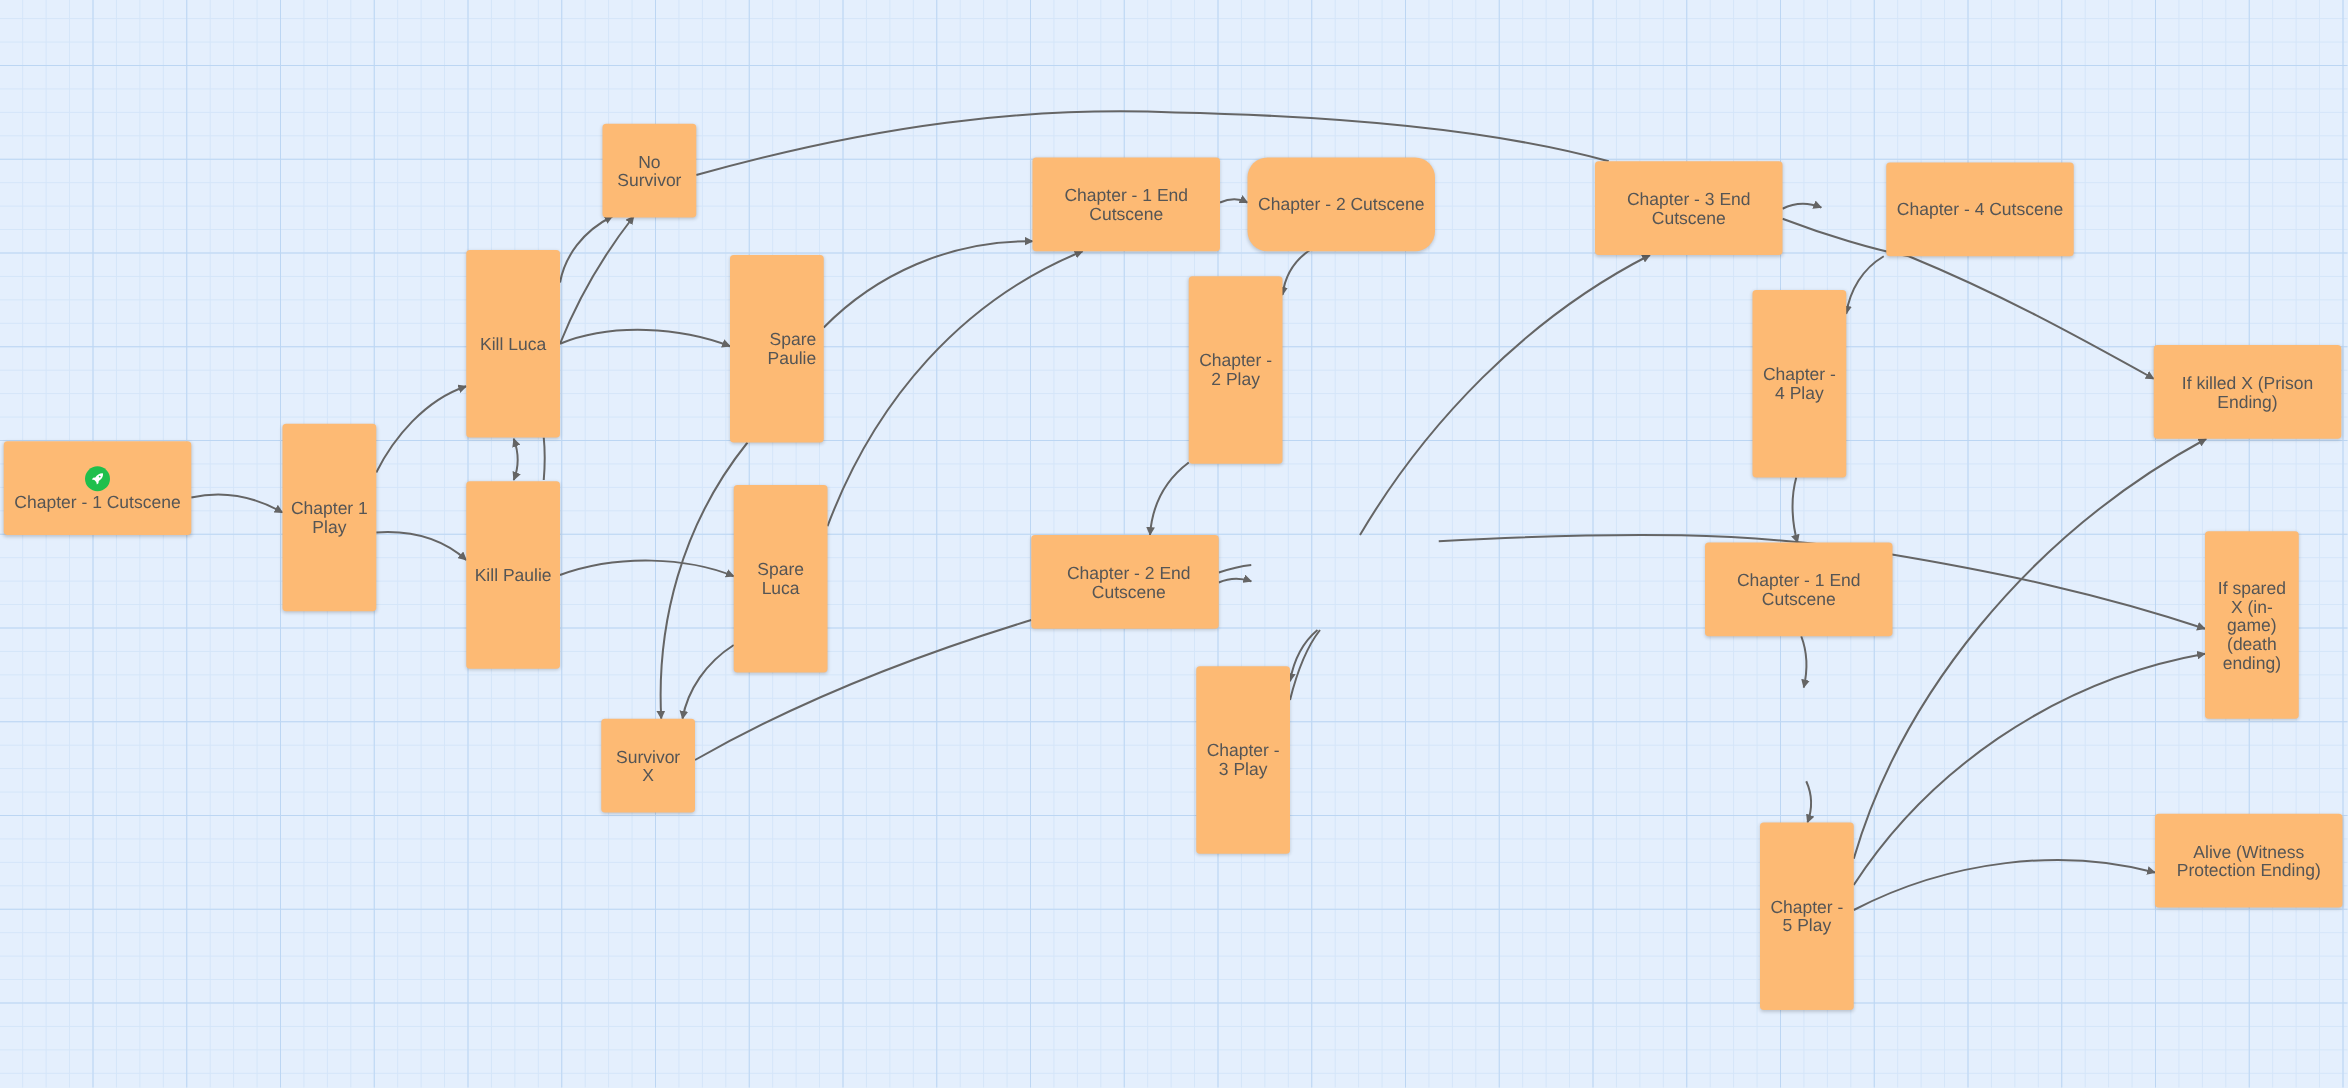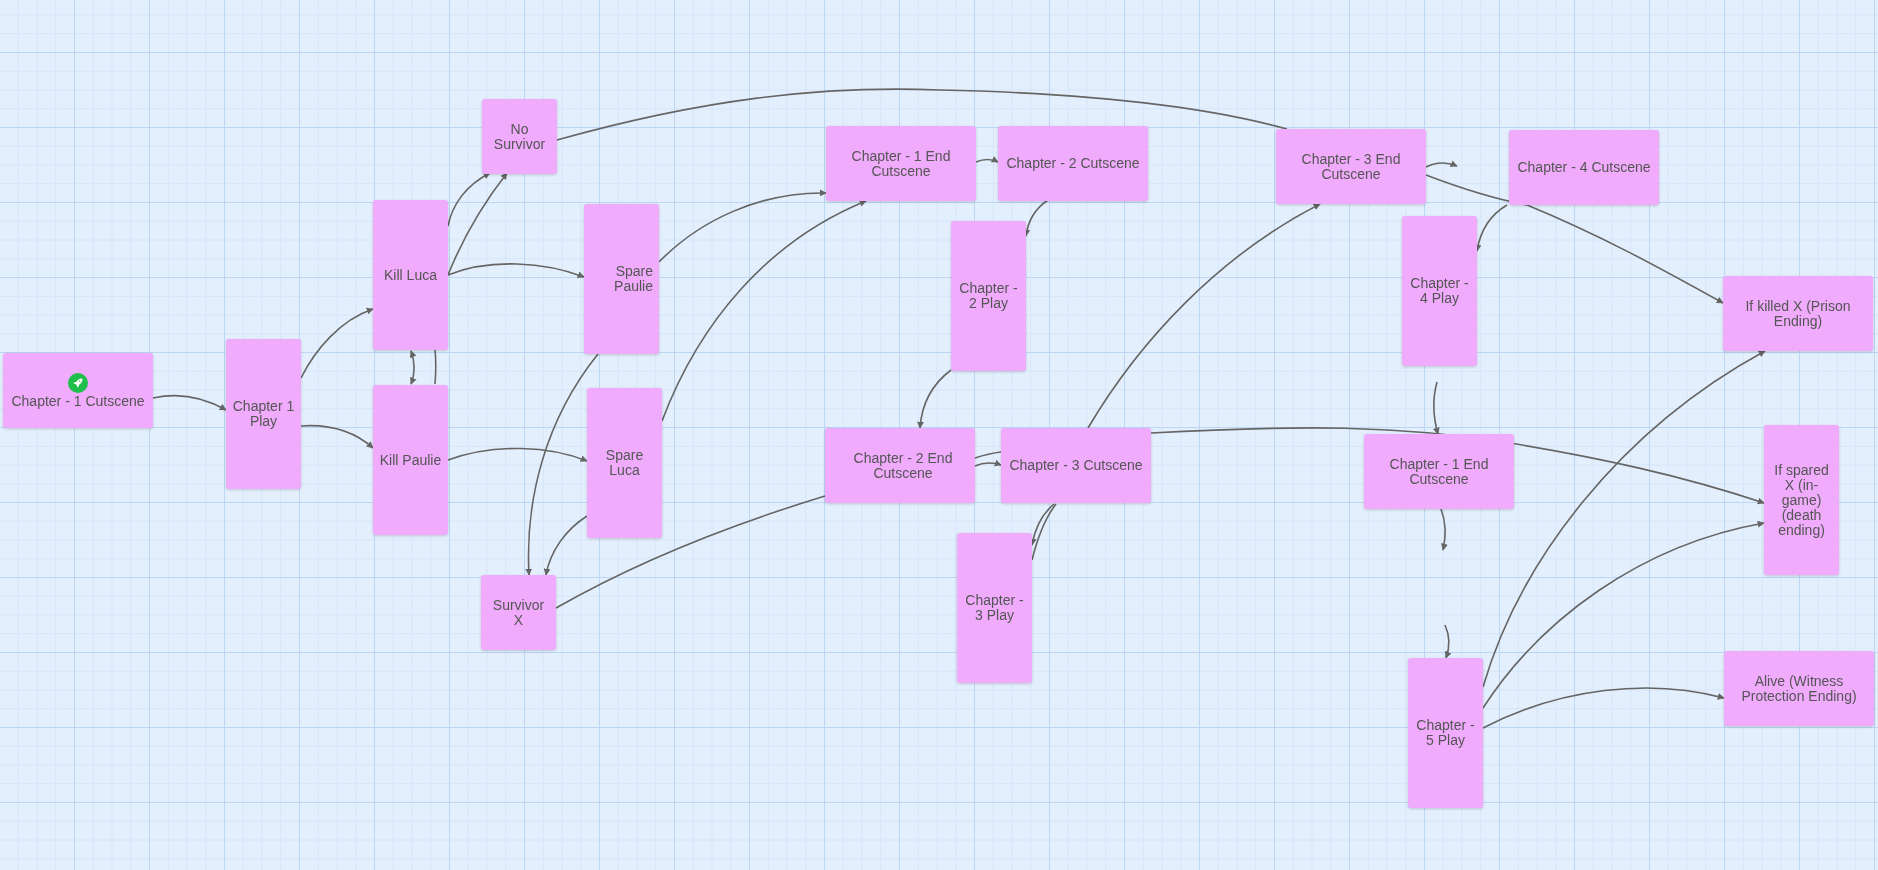--- a/index.html
+++ b/index.html
@@ -12,21 +12,21 @@
       linear-gradient(to right, #d4e5f9 1px, transparent 1px),
       linear-gradient(to bottom, #d4e5f9 1px, transparent 1px);
     background-size: 75px 75px, 75px 75px, 18.75px 18.75px, 18.75px 18.75px;
     background-position: -1px 52px, 0 52px, -1px 52px, 0 52px;
     font-family:"Liberation Sans", "DejaVu Sans", sans-serif;
   }
   #canvas { position:absolute; left:0; top:0; width:1878px; height:870px; }
   svg.edges { position:absolute; left:0; top:0; width:1878px; height:870px; pointer-events:none; }
   svg.edges path { fill:none; stroke:#656565; stroke-width:1.6; }
   .node {
-    position:absolute; background:#f0abfc; border-radius:3px;
+    position:absolute; background:#fdba74; border-radius:3px;
     box-shadow:0 1px 3px rgba(0,0,0,0.18);
     display:flex; flex-direction:column; align-items:center; justify-content:center;
     text-align:center; color:#555555; font-size:14px; line-height:15px;
     box-sizing:border-box; padding:0 6px; cursor:pointer;
   }
   .node .label { display:block; }
   .start-icon {
     width:20px; height:20px; border-radius:50%; background:#1fbf4c;
     display:flex; align-items:center; justify-content:center; margin-bottom:1px;
   }
@@ -114,49 +114,46 @@
   </div>
 
   <div class="node square" style="left:481px;top:575px;">
     <span class="label">Survivor X</span>
   </div>
 
   <div class="node wide" style="left:826px;top:126px;">
     <span class="label">Chapter - 1 End Cutscene</span>
   </div>
 
-  <div class="node wide" style="left:998px;top:126px;">
+  <div class="node wide" style="left:998px;top:126px;border-radius:16px;">
     <span class="label">Chapter - 2 Cutscene</span>
   </div>
 
   <div class="node tall" style="left:951px;top:221px;">
     <span class="label">Chapter - 2 Play</span>
   </div>
 
   <div class="node wide" style="left:825px;top:428px;padding-left:12px;">
     <span class="label">Chapter - 2 End Cutscene</span>
   </div>
 
-  <div class="node wide" style="left:1001px;top:428px;">
-    <span class="label">Chapter - 3 Cutscene</span>
-  </div>
 
   <div class="node tall" style="left:957px;top:533px;">
     <span class="label">Chapter - 3 Play</span>
   </div>
 
   <div class="node wide" style="left:1276px;top:129px;">
     <span class="label">Chapter - 3 End Cutscene</span>
   </div>
 
   <div class="node wide" style="left:1509px;top:130px;">
     <span class="label">Chapter - 4 Cutscene</span>
   </div>
 
-  <div class="node tall" style="left:1402px;top:216px;">
+  <div class="node tall" style="left:1402px;top:232px;">
     <span class="label">Chapter - 4 Play</span>
   </div>
 
   <div class="node wide" style="left:1364px;top:434px;">
     <span class="label">Chapter - 1 End Cutscene</span>
   </div>
 
 
   <div class="node tall" style="left:1408px;top:658px;">
     <span class="label">Chapter - 5 Play</span>

